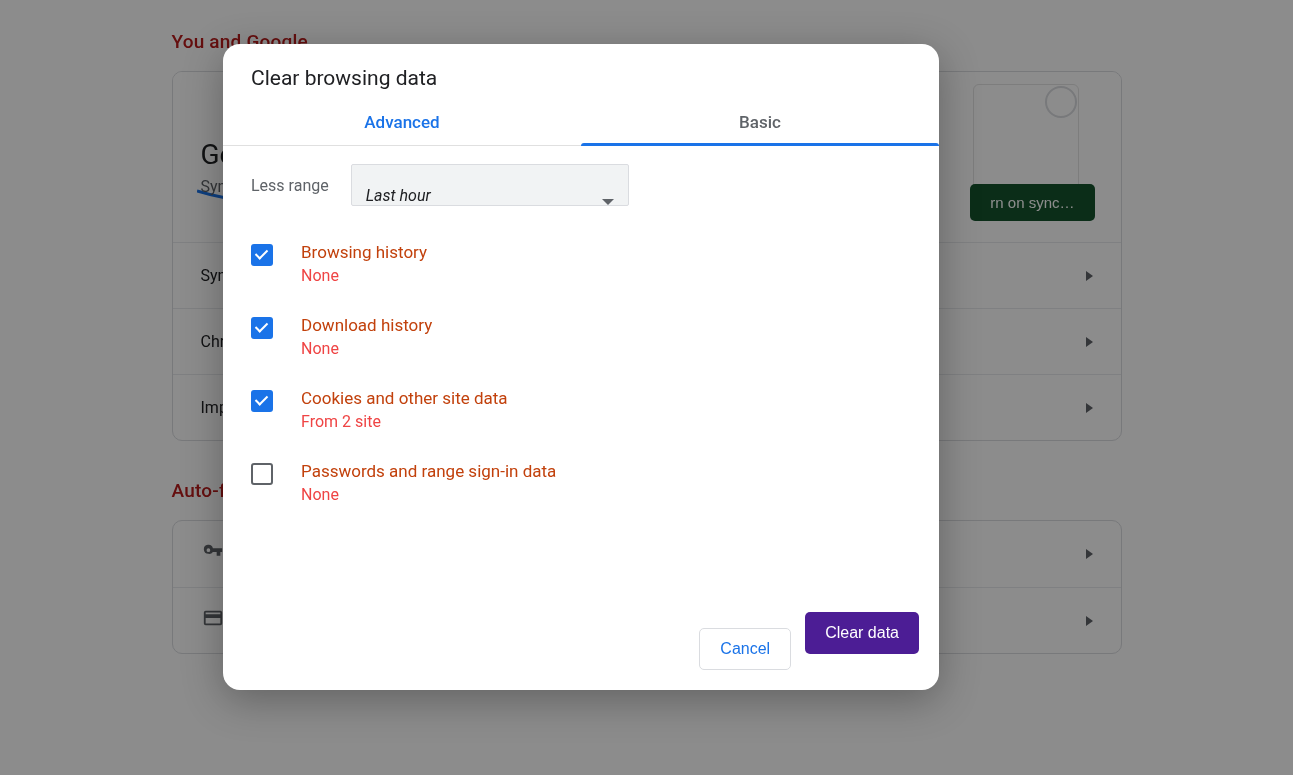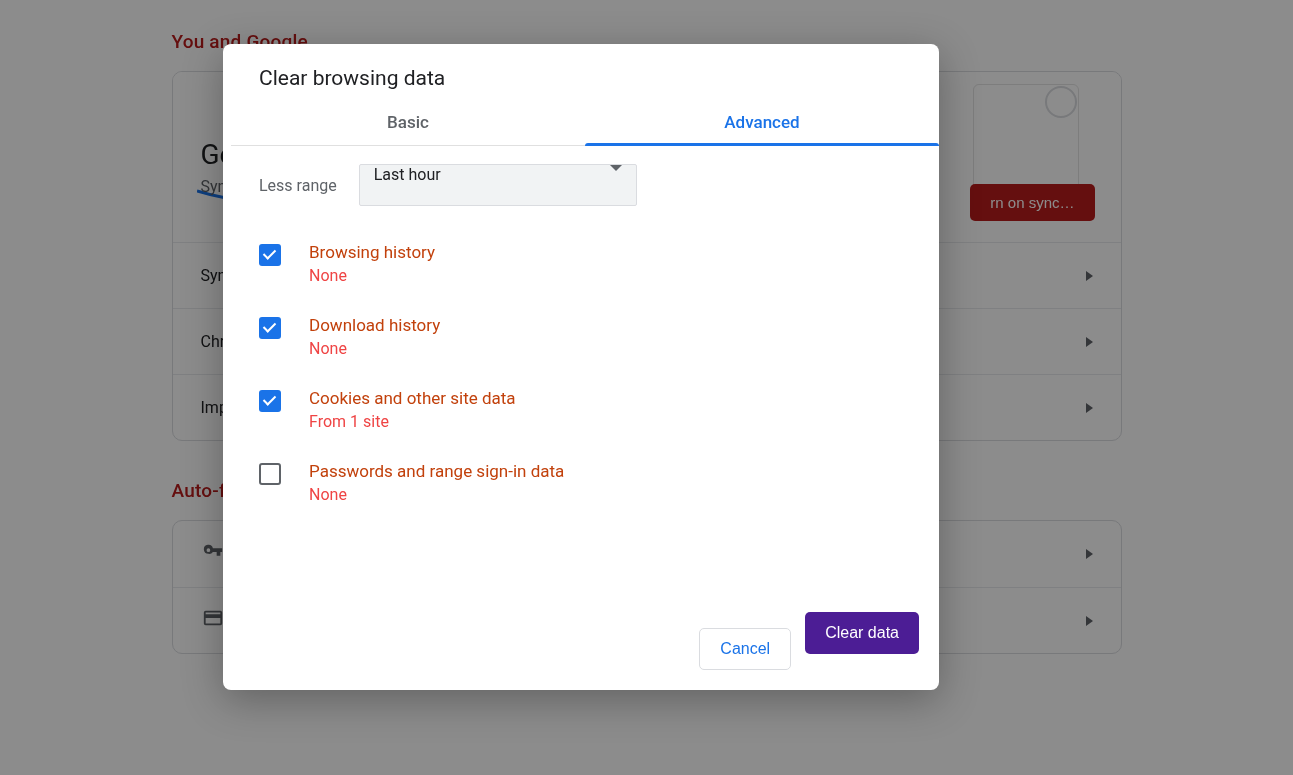--- a/index.html
+++ b/index.html
@@ -71,21 +71,21 @@
     .chevron-right {
       width: 0; height: 0;
       border-top: 5px solid transparent;
       border-bottom: 5px solid transparent;
       border-left: 7px solid #5f6368;
     }
     .sync-btn {
       position: absolute;
       right: 26px;
       top: 112px;
-      background: #b91c1c;
+      background: #14532d;
       color: #fff;
       padding: 10px 20px;
       border-radius: 5px;
       font-size: 15px;
       font-weight: 500;
       cursor: pointer;
       border: none;
     }
     .avatar-placeholder {
       position: absolute;
@@ -103,24 +103,23 @@
       height: 100px;
     }
     
     .dialog {
       position: absolute;
       z-index: 20;
       left: 223px;
       top: 44px;
       width: 716px;
       background: #fff;
-      border-radius: 8px;
+      border-radius: 17px;
       box-shadow: 0 10px 40px rgba(0,0,0,0.3);
       overflow: hidden;
-      padding-left: 8px;
     }
     .dialog-title {
       padding: 22px 28px 8px 28px;
       font-size: 21px;
       color: #202124;
       font-weight: 400;
     }
     .tabs {
       display: flex;
       position: relative;
@@ -167,31 +166,32 @@
     }
     .time-row {
       display: flex;
       align-items: center;
       gap: 22px;
       margin-bottom: 26px;
     }
     .time-label { font-size: 16px; color: #5f6368; }
     .time-select {
       display: flex;
-      align-items: flex-start;
+      align-items: flex-end;
       justify-content: space-between;
       width: 278px;
       height: 42px;
       background: #f1f3f4;
       border: 1px solid #dadce0;
       padding: 0 14px;
       color: #202124;
       font-size: 16px;
       cursor: pointer;
       border-radius: 2px;
+      font-style: italic;
     }
     .caret-down {
       width: 0; height: 0;
       border-left: 6px solid transparent;
       border-right: 6px solid transparent;
       border-top: 6px solid #5f6368;
     }
     .check-row {
       display: flex;
       gap: 28px;
@@ -321,22 +321,22 @@
     </div>
   </div>
 </div>
 
 <div class="overlay"></div>
 
 <div class="dialog">
   <div class="dialog-title">Clear browsing data</div>
 
   <div class="tabs">
+    <div class="tab active">Advanced</div>
     <div class="tab">Basic</div>
-    <div class="tab active">Advanced</div>
     <div class="tab-underline advanced"></div>
   </div>
 
   <div class="dialog-body">
     <div class="scroll-area">
 
       <div class="time-row">
         <span class="time-label">Less range</span>
         <div class="time-select">
           <span>Last hour</span>
@@ -357,21 +357,21 @@
         <div class="check-text">
           <div class="main">Download history</div>
           <div class="sub">None</div>
         </div>
       </div>
 
       <div class="check-row">
         <div class="cb checked"></div>
         <div class="check-text">
           <div class="main">Cookies and other site data</div>
-          <div class="sub">From 1 site</div>
+          <div class="sub">From 2 site</div>
         </div>
       </div>
 
 
       <div class="check-row">
         <div class="cb unchecked"></div>
         <div class="check-text">
           <div class="main">Passwords and range sign-in data</div>
           <div class="sub">None</div>
         </div>

